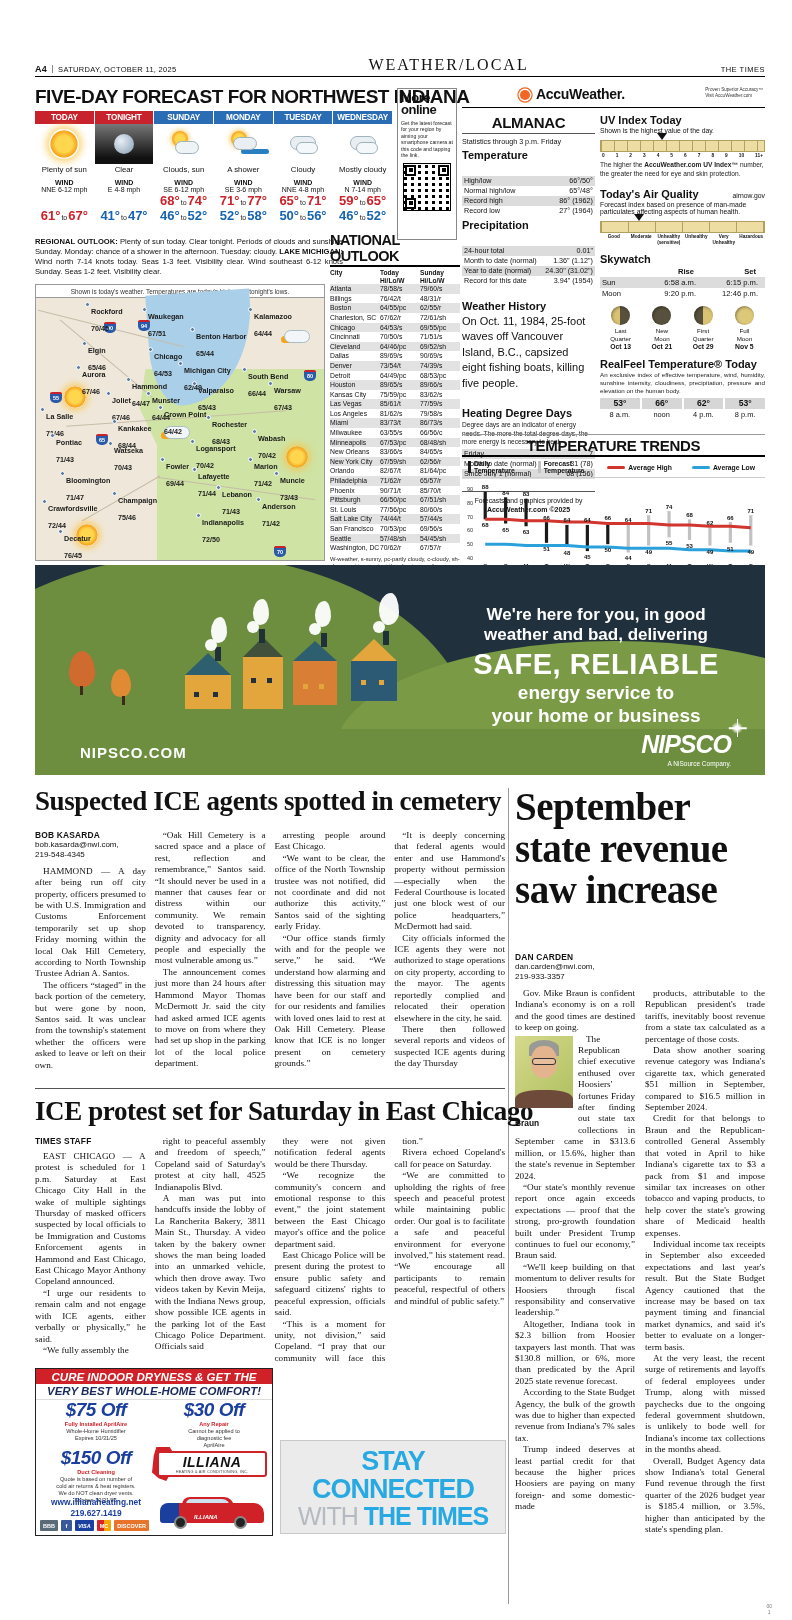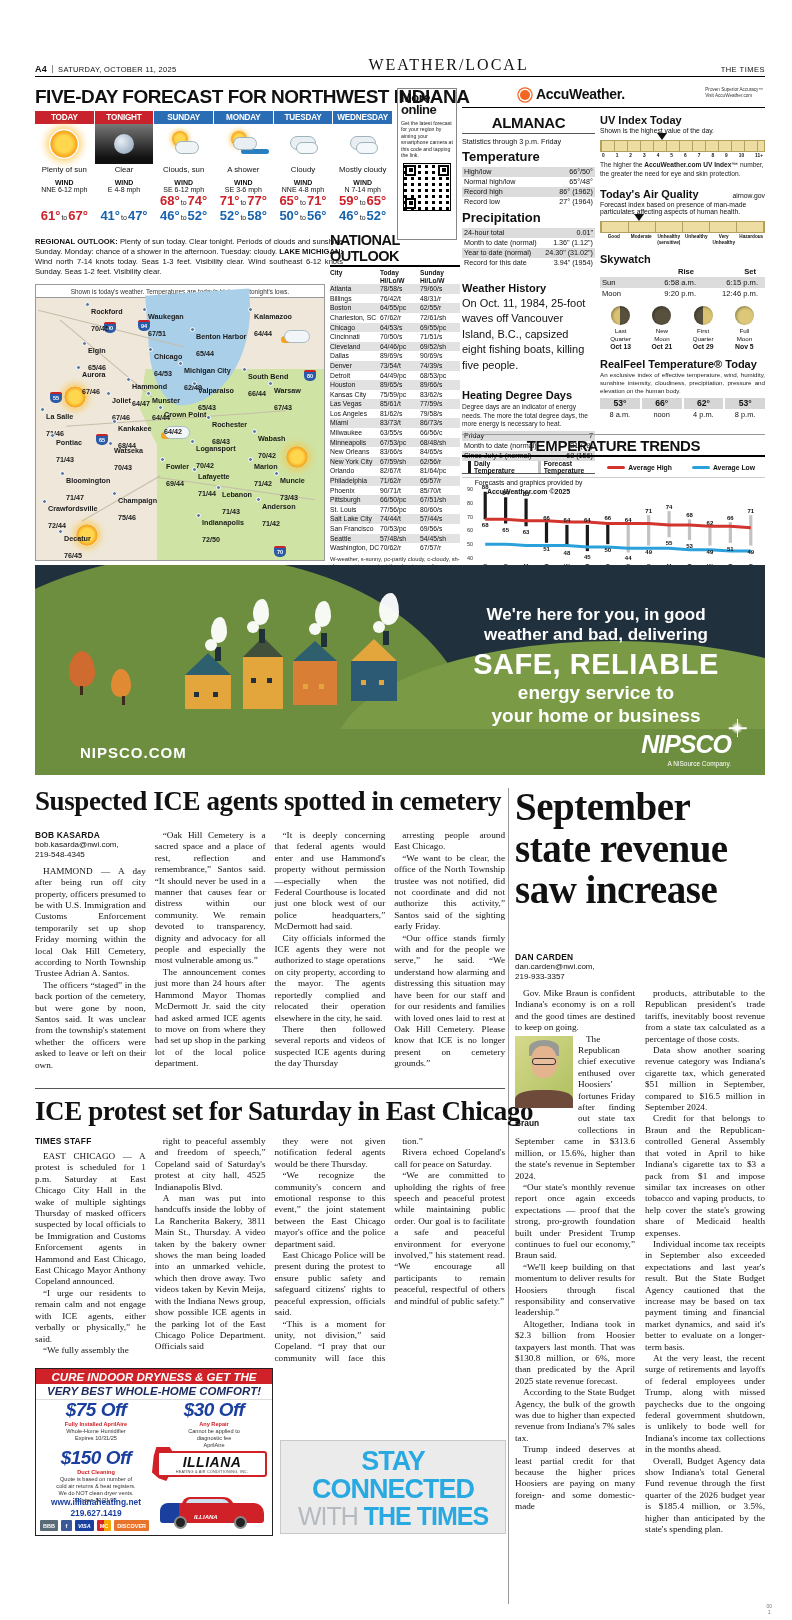--- a/index.html
+++ b/index.html
@@ -92,21 +92,21 @@
   .nlegend{font-size:5.8px;line-height:1.25;margin-top:3px;color:#222}
   
   .brand{position:absolute;left:427px;top:0;width:303px;height:24px;border-bottom:1.5px solid #000}
   .brand-logo{position:absolute;left:58px;top:2px;font-size:14px;font-weight:bold;letter-spacing:-.3px}
   .aw-sun{display:inline-block;width:10px;height:10px;border-radius:50%;background:#f26522;
           box-shadow:0 0 0 1.5px #fff,0 0 0 2.7px #f26522;margin-right:6px;vertical-align:-1px}
   .brand-right{position:absolute;right:2px;top:3px;font-size:4.6px;text-align:left;color:#333;line-height:1.3}
   .alm{position:absolute;left:427px;top:30px;width:133px}
   .alm-t{font-size:15px;font-weight:bold;text-align:center;letter-spacing:-.3px;border-bottom:1px solid #555;padding-bottom:2px}
   .alm-sub{font-size:7.2px;margin:3px 0 2px}
-  .alm h4{font-size:13px;margin:3px 0 3px}
+  .alm h4{font-size:11px;margin:3px 0 15px}
   .arows .arow{display:flex;justify-content:space-between;font-size:7.2px;height:10px;line-height:10px;padding:0 2px}
   .arows .arow:nth-of-type(odd){background:#dcdcdc}
   .wh{margin-top:14px}
   .wh h3,.hd h3{font-size:11px;font-weight:bold;margin-bottom:2px}
   .wh p{font-size:11px;line-height:1.4}
   .hd{margin-top:16px}
   .hd .desc{font-size:6.6px;line-height:1.3;margin-bottom:2px;color:#222}
   .credit{margin-top:12px;border-top:1px solid #555;padding-top:4px;text-align:center;font-size:6.8px;line-height:1.4}
   .credit b{font-size:7px}
   .rcolw{position:absolute;left:565px;top:30px;width:165px}
@@ -1093,30 +1093,30 @@
           </div>
       </div>
       <div class="col">
           <div>
             <p class="ap">“Oak Hill Cemetery is a sacred space and a place of rest, reflection and remembrance,” Santos said. “It should never be used in a manner that causes fear or distress within our community. We remain devoted to transparency, dignity and advocacy for all people and especially the most vulnerable among us.”</p>
             <p class="ap">The announcement comes just more than 24 hours after Hammond Mayor Thomas McDermott Jr. said the city had asked armed ICE agents to move on from where they had set up shop in the parking lot of the local police department.</p>
           </div>
         </div>
       <div class="col">
           <div>
+            <p class="ap">arresting people around East Chicago.</p>
+            <p class="ap">“We want to be clear, the office of the North Township trustee was not notified, did not coordinate and did not authorize this activity,” Santos said of the sighting early Friday.</p>
+            <p class="ap">“Our office stands firmly with and for the people we serve,” he said. “We understand how alarming and distressing this situation may have been for our staff and for our residents and families with loved ones laid to rest at Oak Hill Cemetery. Please know that ICE is no longer present on cemetery grounds.”</p>
+          </div>
+        </div>
+      <div class="col">
+          <div>
             <p class="ap">“It is deeply concerning that federal agents would enter and use Hammond's property without permission—especially when the Federal Courthouse is located just one block west of our police headquarters,” McDermott had said.</p>
             <p class="ap">City officials informed the ICE agents they were not authorized to stage operations on city property, according to the mayor. The agents reportedly complied and relocated their operation elsewhere in the city, he said.</p>
             <p class="ap">There then followed several reports and videos of suspected ICE agents during the day Thursday</p>
-          </div>
-        </div>
-      <div class="col">
-          <div>
-            <p class="ap">arresting people around East Chicago.</p>
-            <p class="ap">“We want to be clear, the office of the North Township trustee was not notified, did not coordinate and did not authorize this activity,” Santos said of the sighting early Friday.</p>
-            <p class="ap">“Our office stands firmly with and for the people we serve,” he said. “We understand how alarming and distressing this situation may have been for our staff and for our residents and families with loved ones laid to rest at Oak Hill Cemetery. Please know that ICE is no longer present on cemetery grounds.”</p>
           </div>
         </div>
     </div>
 
     <div class="prorule"></div>
     <h2 class="headline hl2">ICE protest set for Saturday in East Chicago</h2>
     <div class="cols4 pro">
       <div class="col">
         <div class="byline">
           <div class="bn">TIMES STAFF</div>

